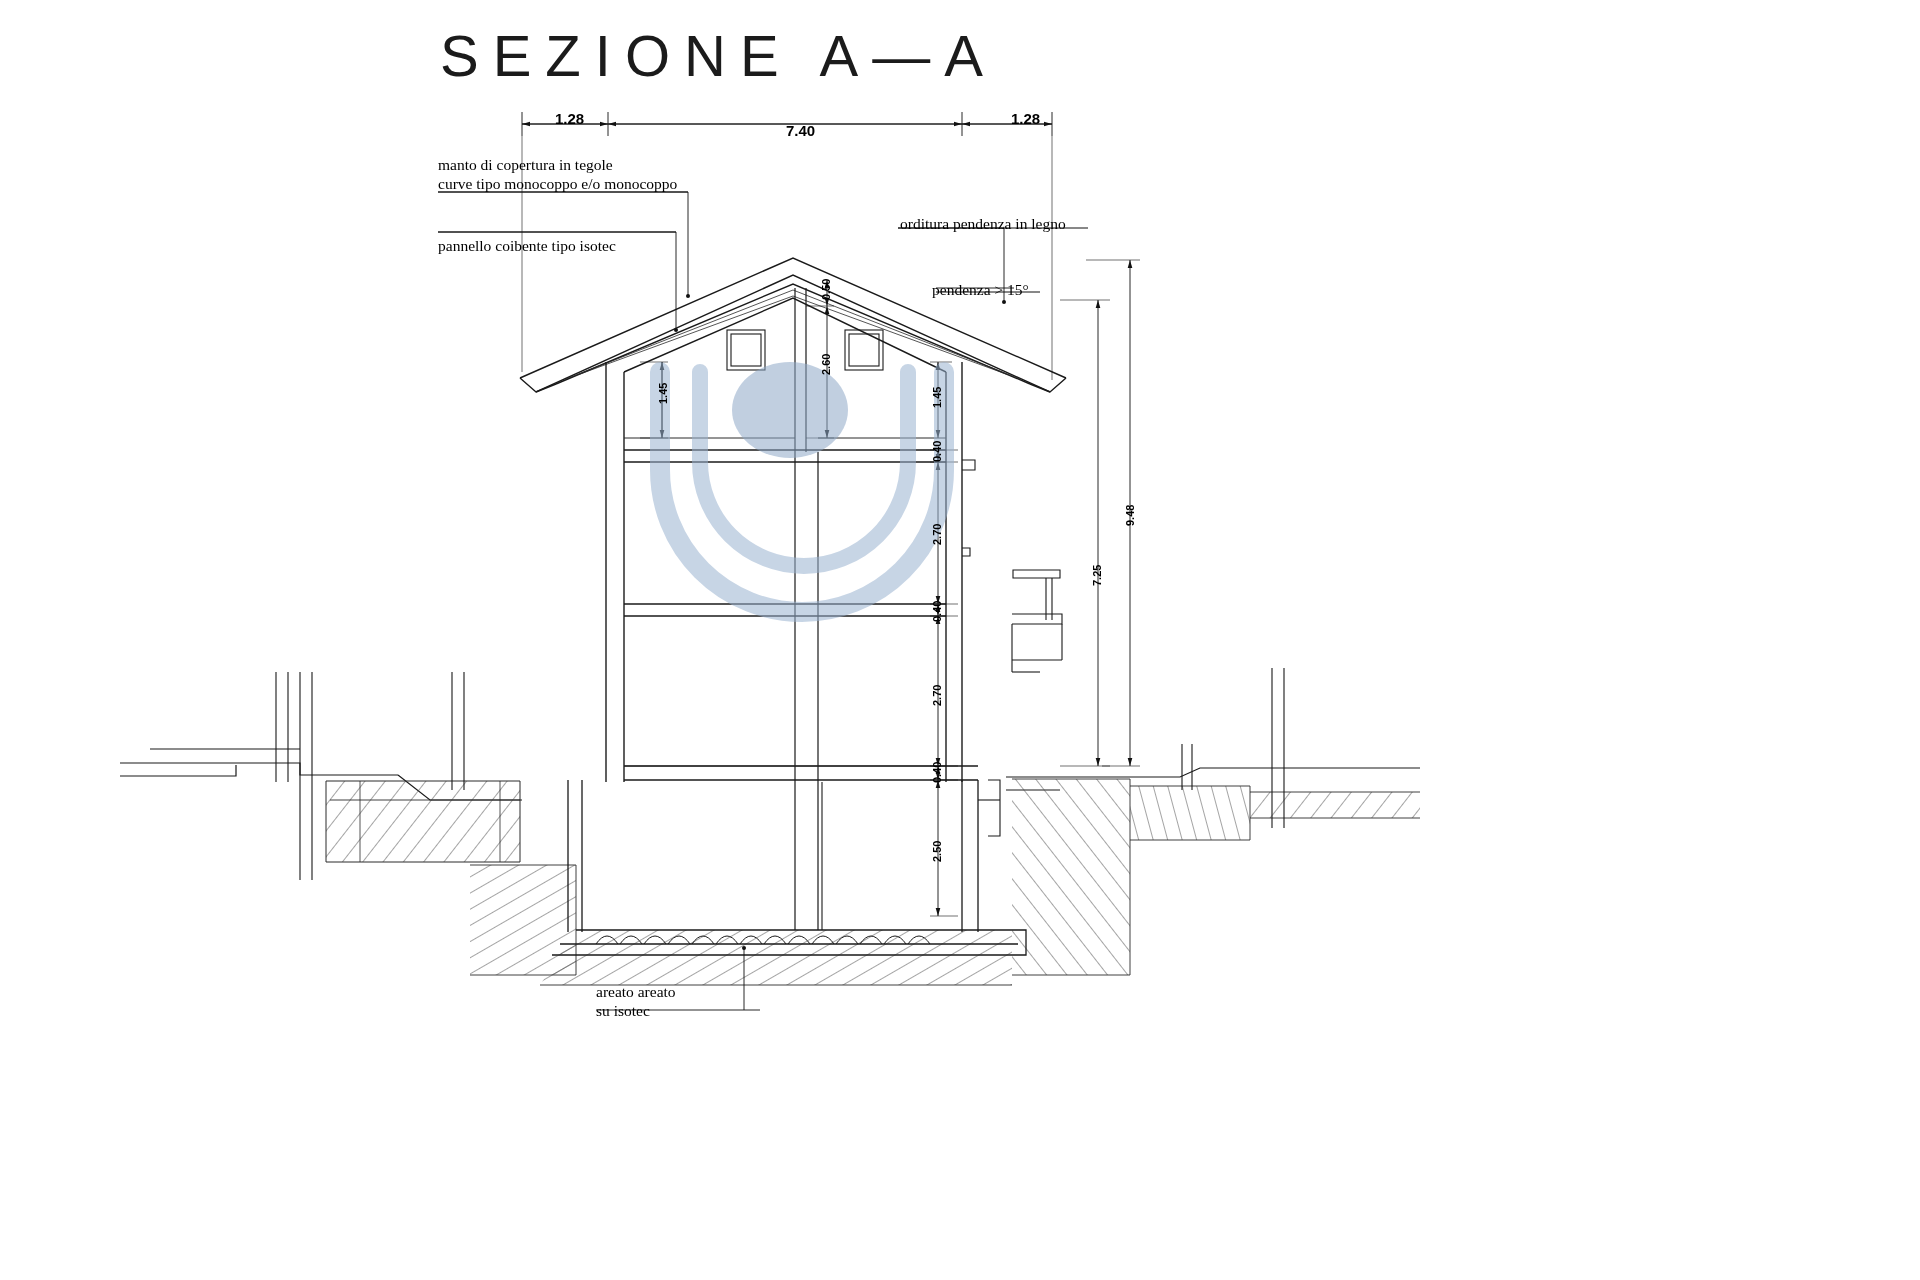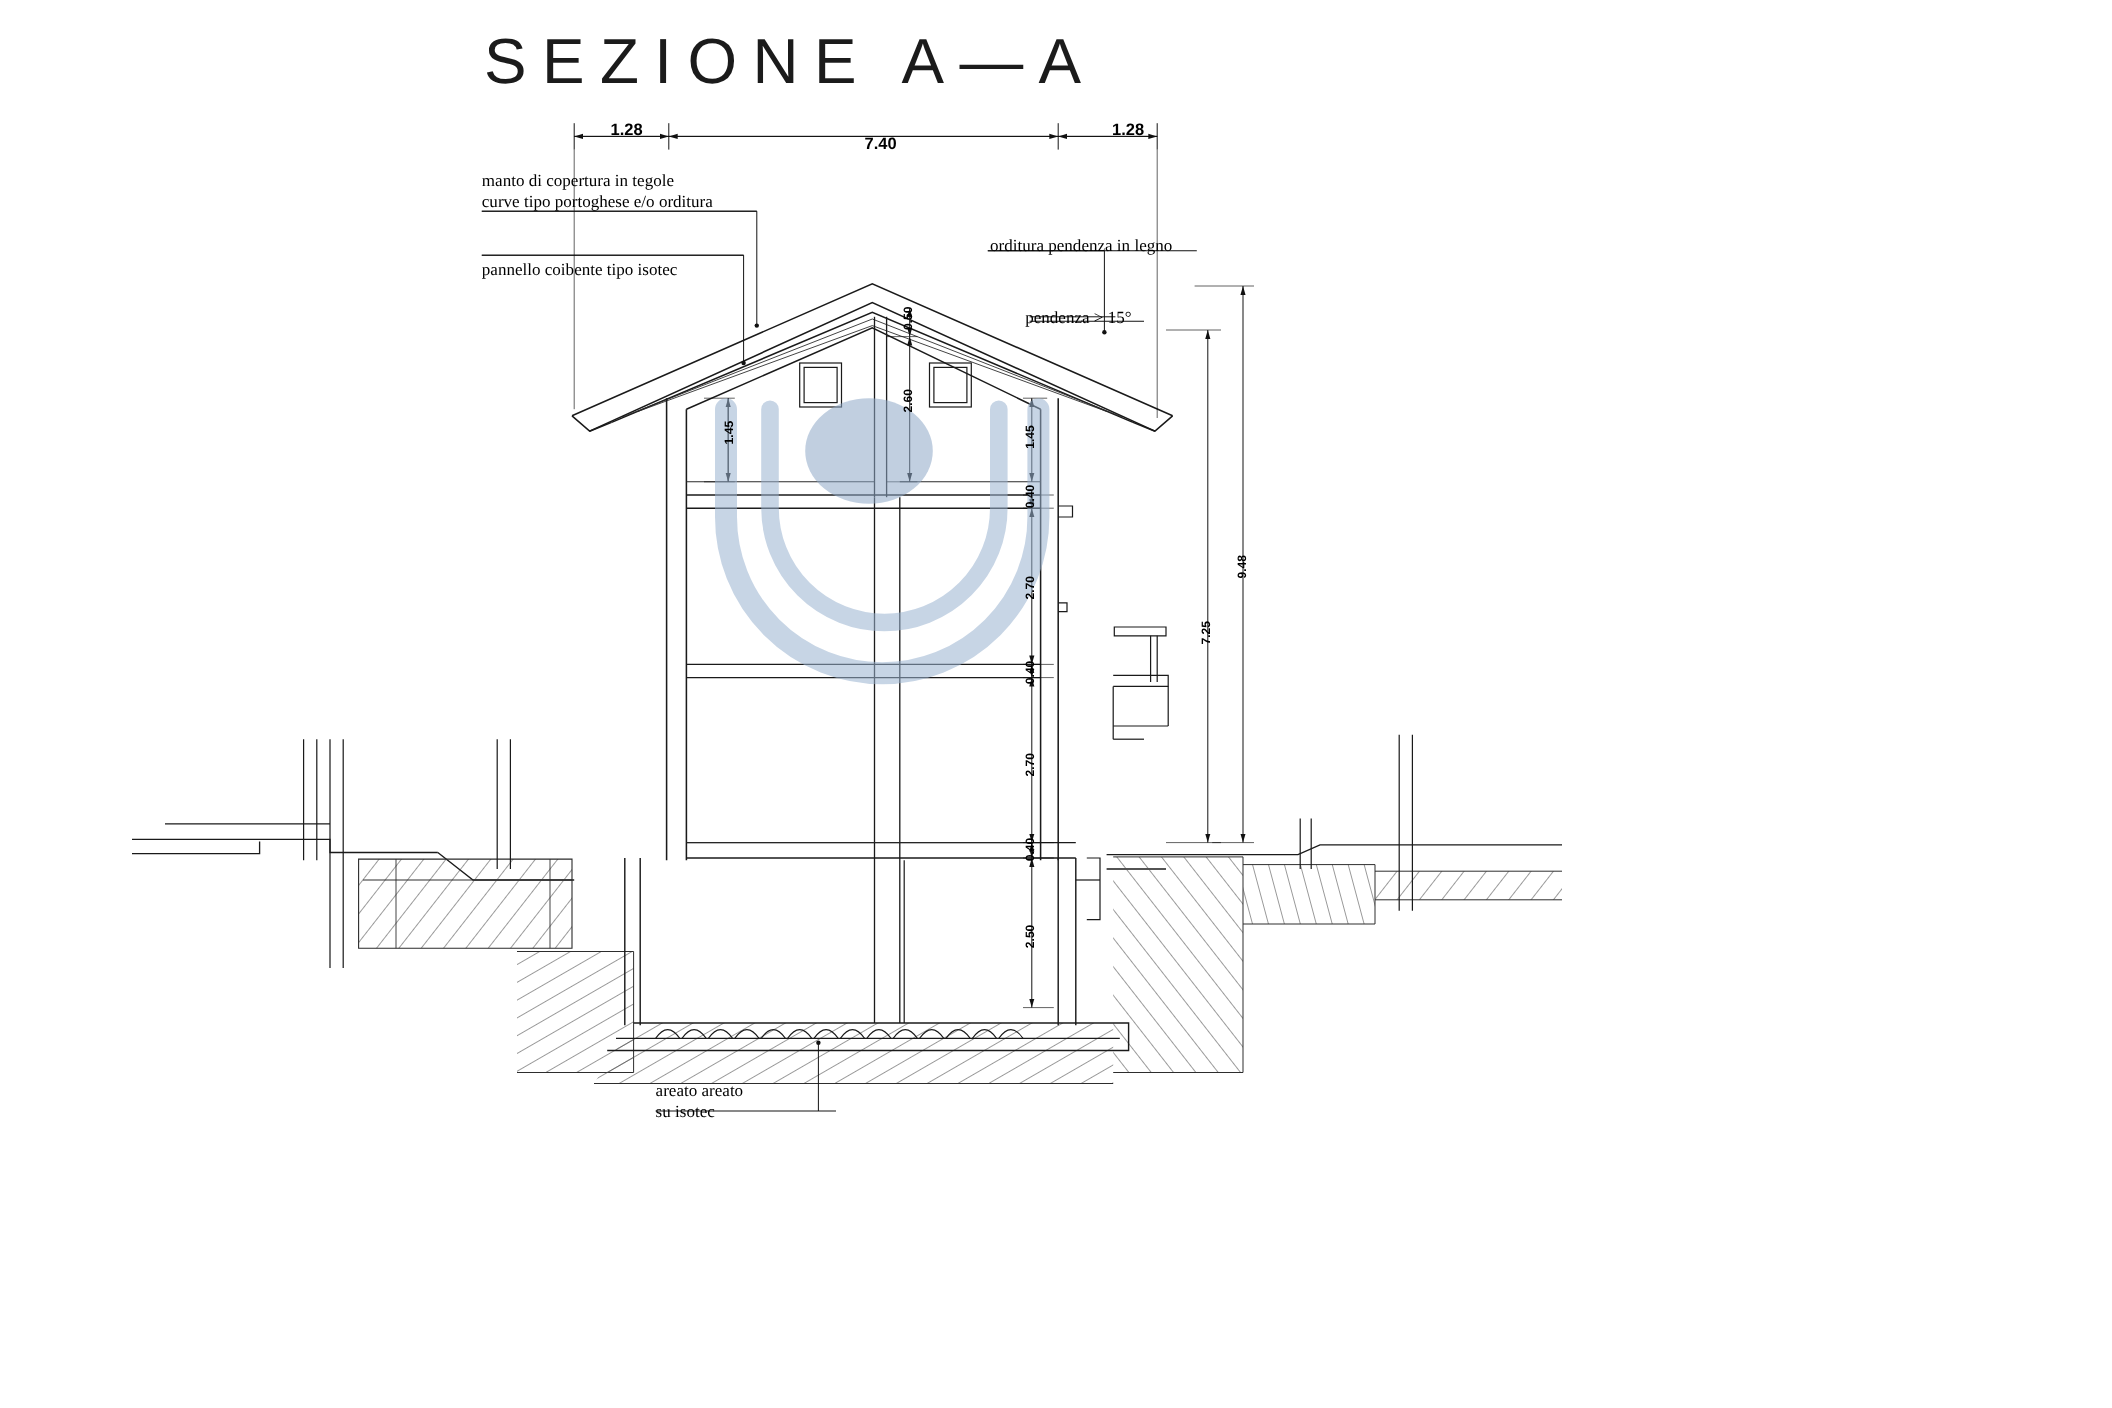--- a/index.html
+++ b/index.html
@@ -247,21 +247,21 @@
       <path d="M660 372 L660 470 a142 142 0 0 0 284 0 L944 372" fill="none" stroke="#9ab3d0" stroke-width="20" stroke-linecap="round"></path>
       <path d="M700 372 L700 462 a104 104 0 0 0 208 0 L908 372" fill="none" stroke="#9ab3d0" stroke-width="16" stroke-linecap="round"></path>
       <ellipse cx="790" cy="410" rx="58" ry="48" fill="#8fa9c8"></ellipse>
     </g>
   </svg>
 
   <div class="title">SEZIONE A—A</div>
 
   <div class="lbl" style="left:438px;top:156px;">
     <span>manto di copertura in tegole</span><br>
-    <span>curve tipo portoghese e/o orditura</span>
+    <span>curve tipo monocoppo e/o monocoppo</span>
   </div>
 
   <div class="lbl" style="left:438px;top:217px;margin-top:20px;">
     <span>pannello coibente tipo isotec</span>
   </div>
 
   <div class="lbl" style="left:900px;top:215px;">
     <span>orditura pendenza in legno</span>
   </div>
 

